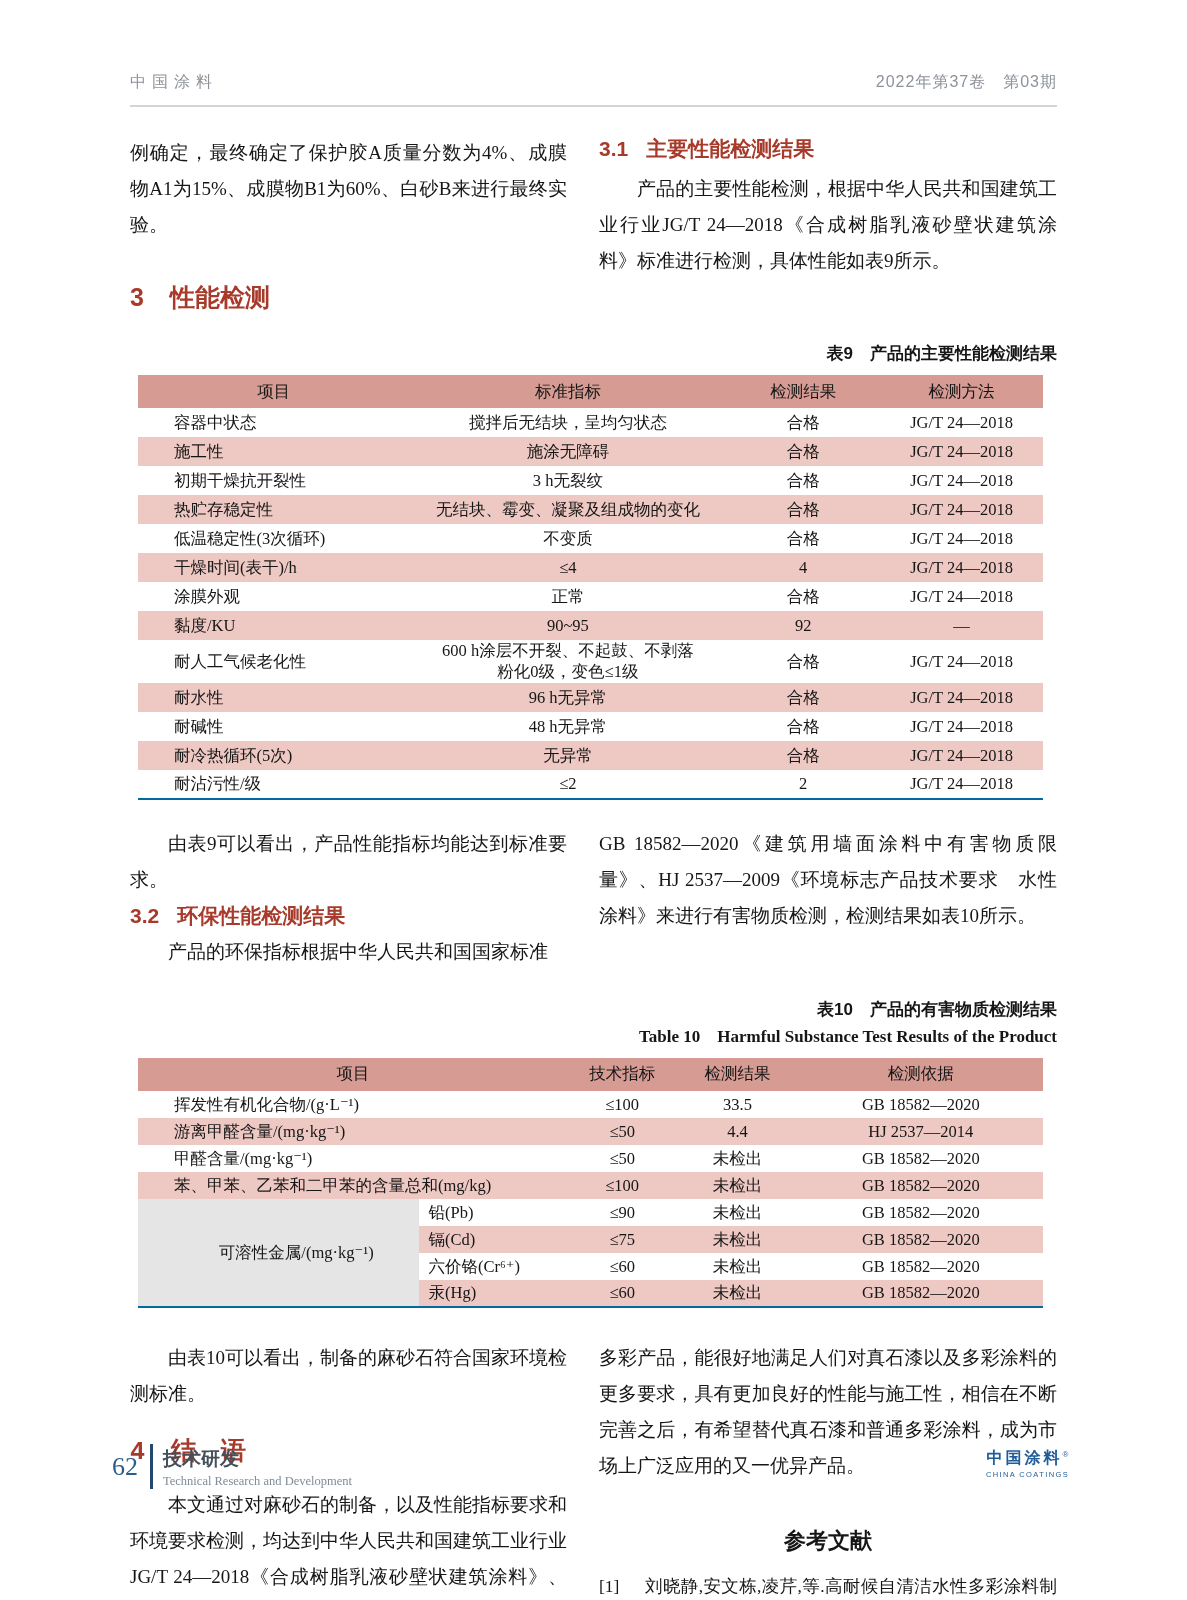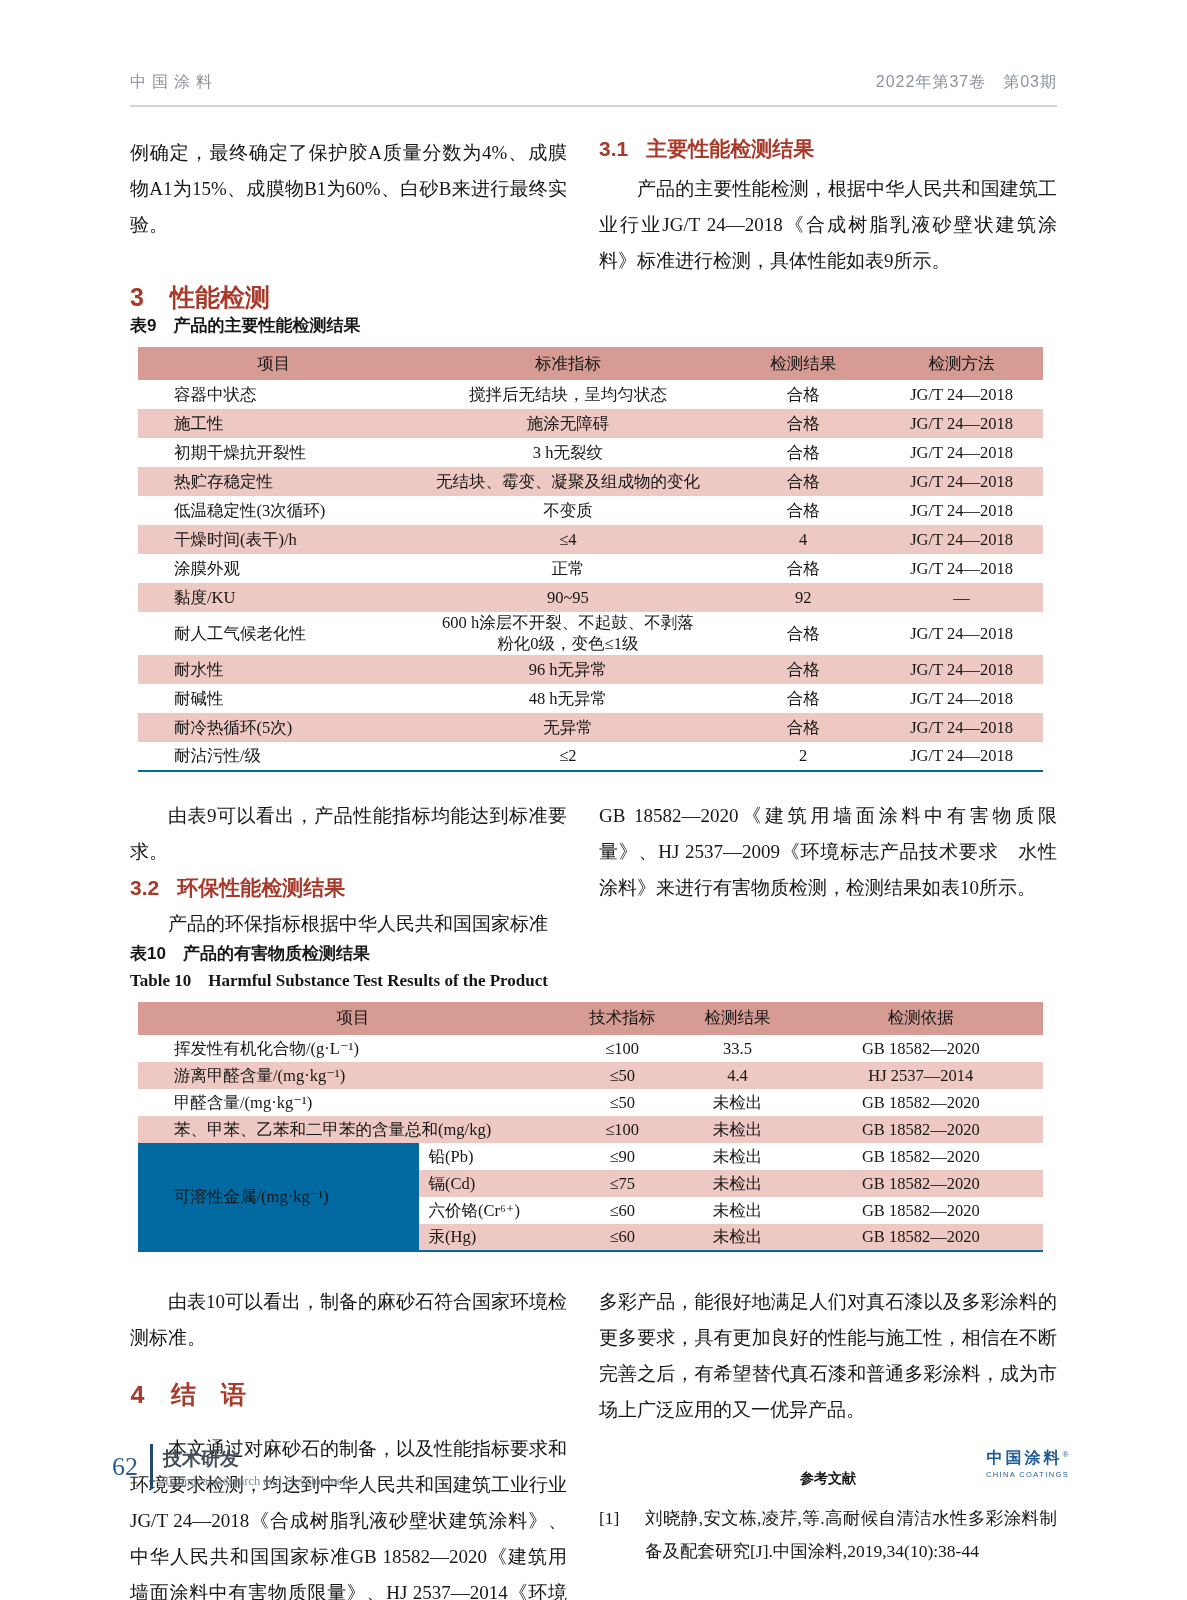--- a/index.html
+++ b/index.html
@@ -40,50 +40,50 @@
   h2.sec .num{margin-right:26px;}
   h3.sub{
     font-family:"Liberation Sans","DejaVu Sans",sans-serif;
     color:var(--accent-red);font-size:21px;font-weight:bold;
   }
   h3.sub .num{margin-right:18px;}
   .cols-top{margin-top:28px;}
   .cols-top .col-l h2.sec{margin-top:38px;}
   .cols-top .col-r h3.sub{margin-bottom:8px;}
   
-  .tbl-caption{text-align:left;}
+  .tbl-caption{text-align:right;margin-top:28px;}
   .tbl-caption .zh{
     font-family:"Liberation Sans","DejaVu Sans",sans-serif;
     font-size:17px;font-weight:bold;
   }
   .tbl-caption .en{font-size:17px;font-weight:bold;margin-top:4px;}
   
   table.data{
     border-collapse:collapse;width:905px;margin:10px 0 0 8px;
     font-size:16.5px;
   }
   table.data th{
     background:var(--pink-header);font-weight:normal;height:33px;
     text-align:center;
   }
   table.data td{height:29px;text-align:center;white-space:pre-line;line-height:1.3;}
   table.data tr.shade td{background:var(--pink-row);}
   table.data td.item{text-align:left;padding-left:36px;}
   table.data td.sub{text-align:left;padding-left:10px;}
-  table.data td.group-label{background:#0369a1;text-align:left;padding-left:36px;}
+  table.data td.group-label{background:#e5e5e5;text-align:center;padding-left:36px;}
   table.data{border-bottom:2px solid #0369a1;}
   #table10 td{height:27px;}
   .cols-mid{margin-top:26px;}
   .cols-mid h3.sub{margin:4px 0 4px 0;}
   .cols-bottom{margin-top:32px;}
   .cols-bottom h2.sec{margin:22px 0 20px 0;font-family:Liberation Mono, monospace;}
   
   .ref-heading{
     text-align:center;font-family:"Liberation Sans","DejaVu Sans",sans-serif;
-    font-size:14px;font-weight:bold;margin-top:42px;margin-bottom:14px;
+    font-size:22px;font-weight:bold;margin-top:42px;margin-bottom:14px;
   }
   .ref-item{display:flex;font-size:17.5px;line-height:33px;text-align:justify;}
   .ref-item .marker{width:46px;flex:none;}
   .ref-item .ref-text{flex:1;}
   
   .logo{
     position:absolute;top:1448px;left:975px;width:105px;text-align:center;
     font-family:"Liberation Sans","DejaVu Sans",sans-serif;color:var(--logo-blue);
   }
   .logo .zh{font-size:16px;font-weight:bold;letter-spacing:3px;}

